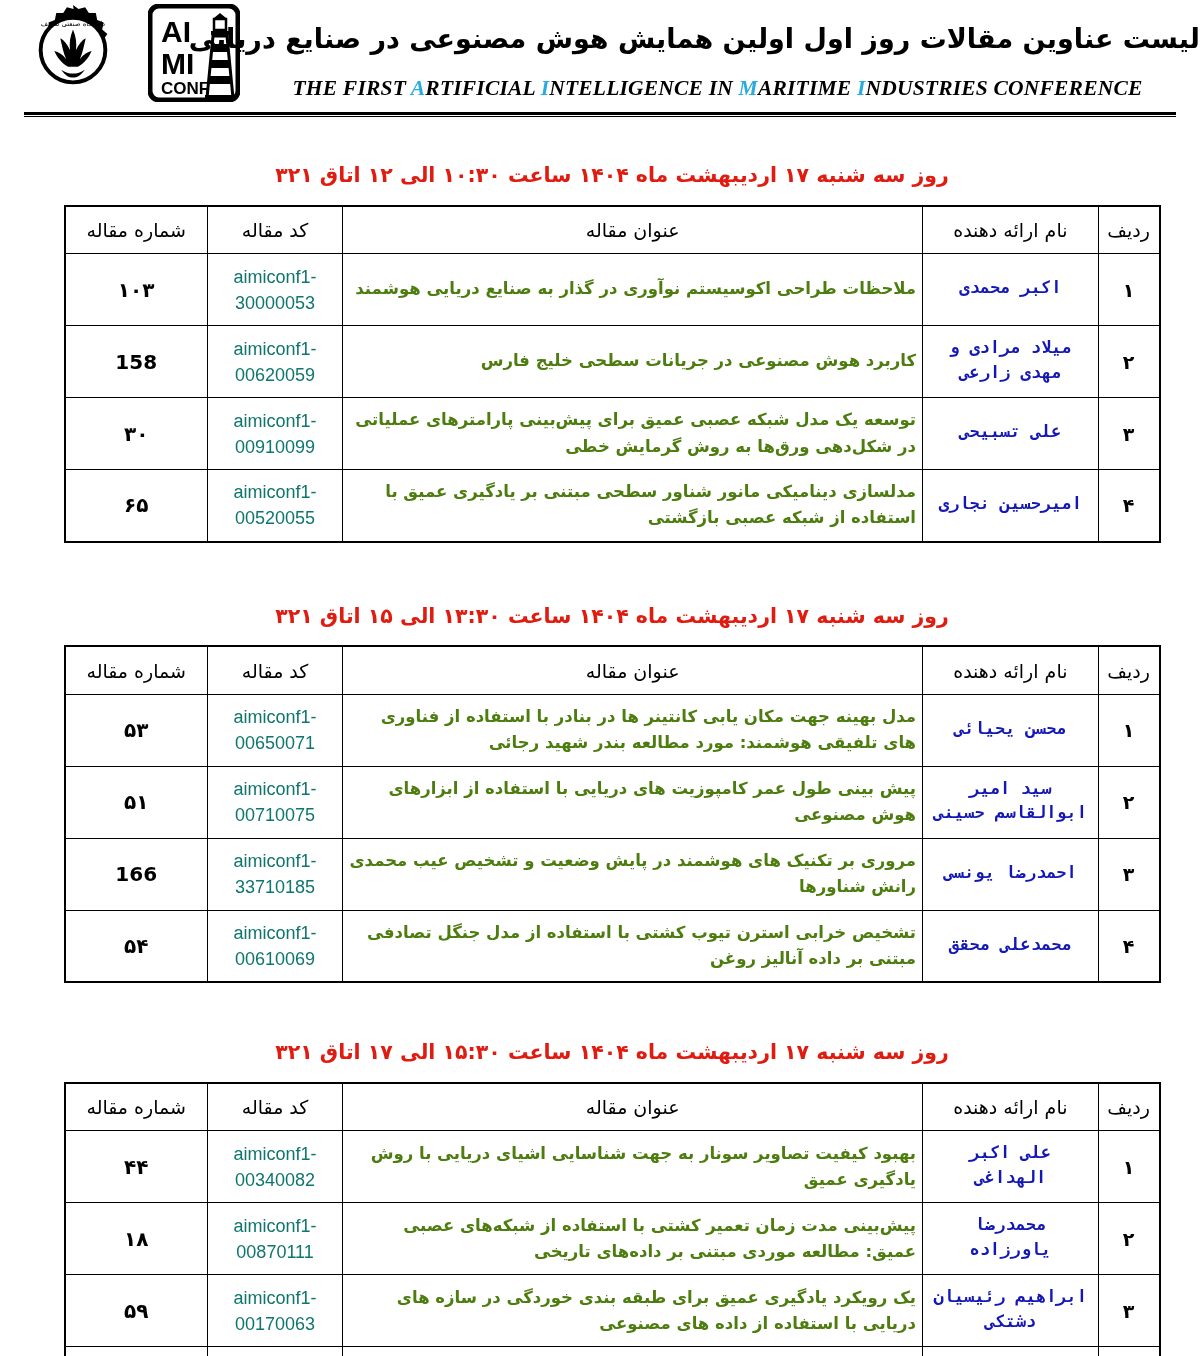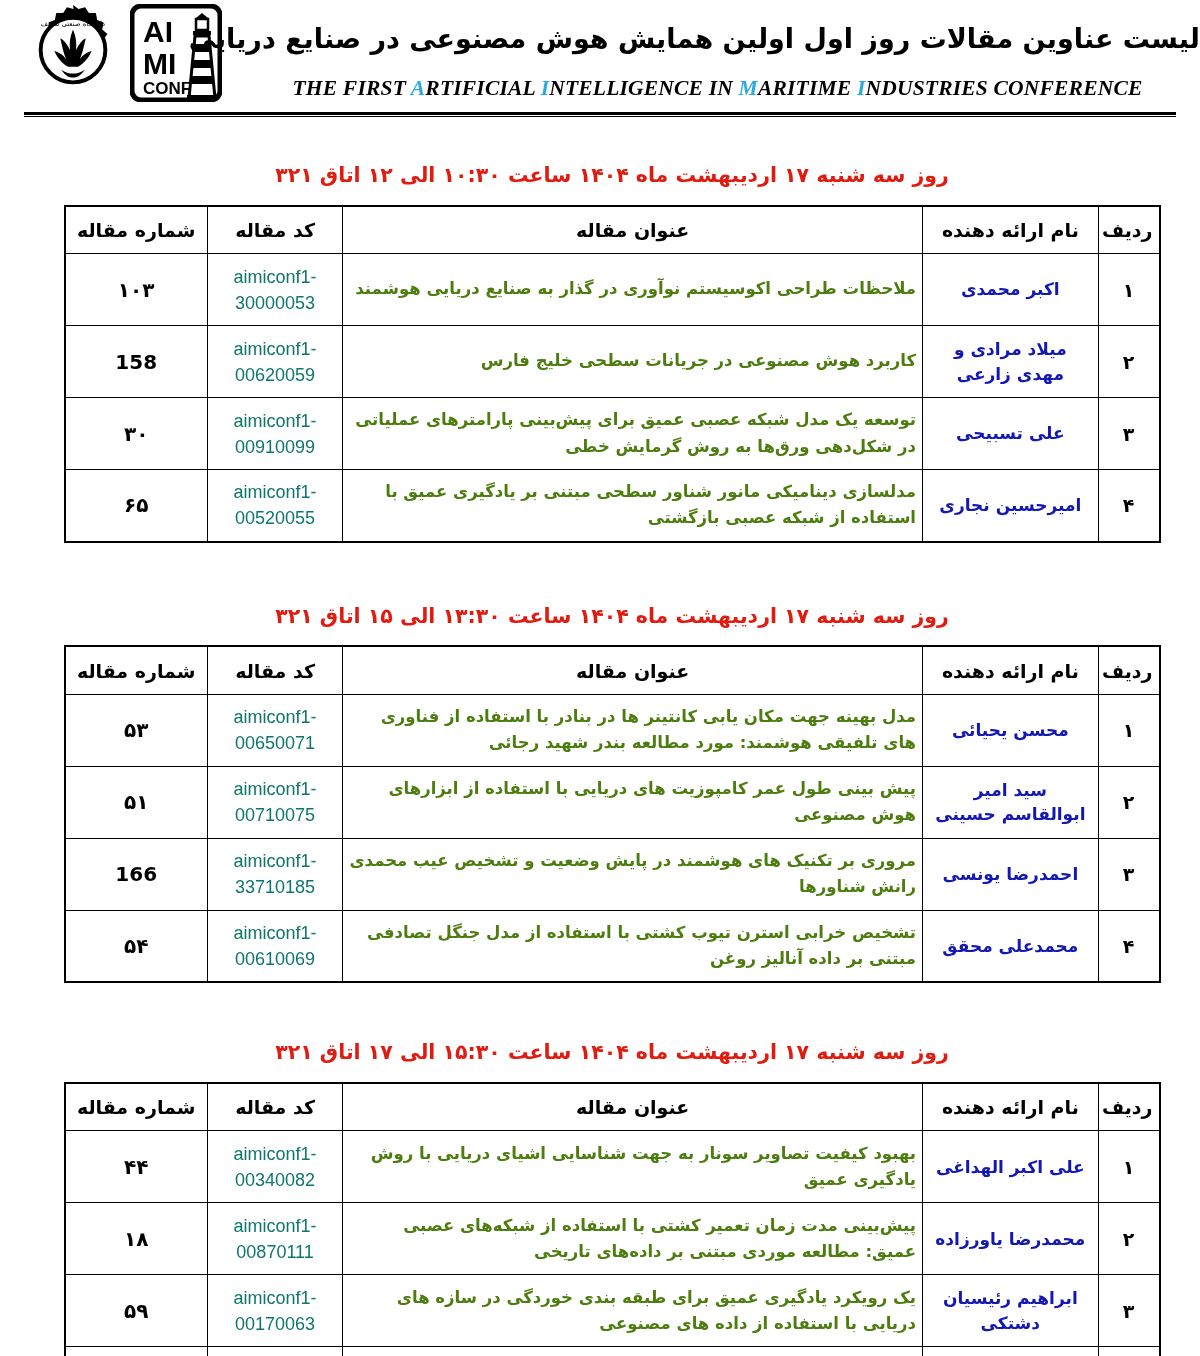--- a/index.html
+++ b/index.html
@@ -22,21 +22,21 @@
     width: 1200px;
     height: 128px;
     padding: 0;
   }
   .logos {
     position: absolute;
     top: 4px;
     left: 24px;
     display: flex;
     align-items: center;
-    gap: 8px;
+    gap: 26px;
     direction: ltr;
   }
   .logo-sharif { width: 98px; height: 98px; }
   .logo-aimi  { width: 92px; height: 98px; }
 
   .title-block {
     position: absolute;
     top: 22px;
     right: 0;
     left: 235px;
@@ -108,21 +108,21 @@
   }
   table.papers th,
   table.papers td {
     border: 1px solid #000;
     vertical-align: middle;
     padding: 6px 6px;
   }
   table.papers th {
     font-family: "DejaVu Sans", "Liberation Sans", sans-serif;
     font-size: 19px;
-    font-weight: bold;
+    font-weight: normal;
     text-align: center;
     color: #000;
     height: 48px;
   }
   .col-radif   { width: 58px; }
   .col-name    { width: 166px; }
   .col-title   { width: 548px; }
   .col-code    { width: 128px; }
   .col-number  { width: 135px; }
 
@@ -131,20 +131,21 @@
     font-size: 19px;
     font-weight: bold;
     color: #000;
   }
   td.c-name {
     text-align: center;
     font-size: 17px;
     font-weight: bold;
     color: #1318b4;
     line-height: 1.45;
+    font-family: Liberation Mono, monospace;
   }
   td.c-title {
     text-align: right;
     font-size: 16.5px;
     font-weight: bold;
     color: #4d7c0f;
     line-height: 1.6;
     padding-right: 10px;
     padding-left: 10px;
   }

